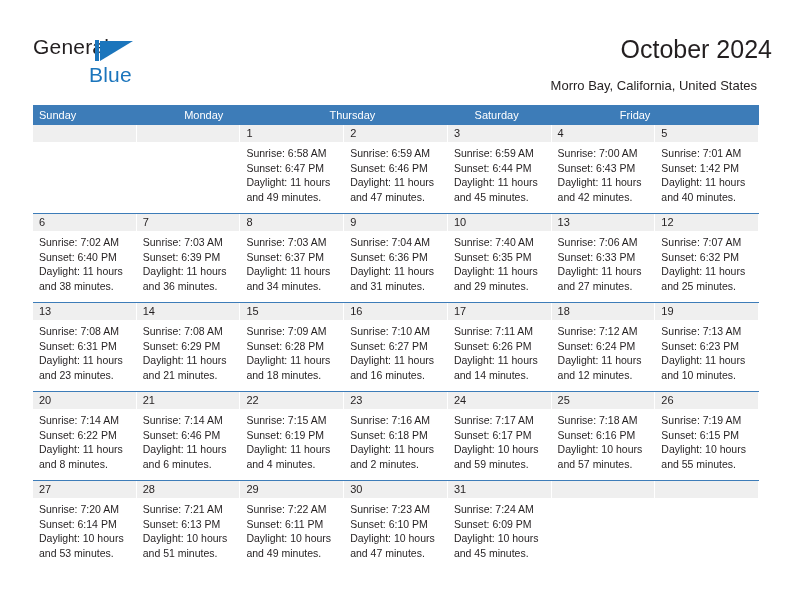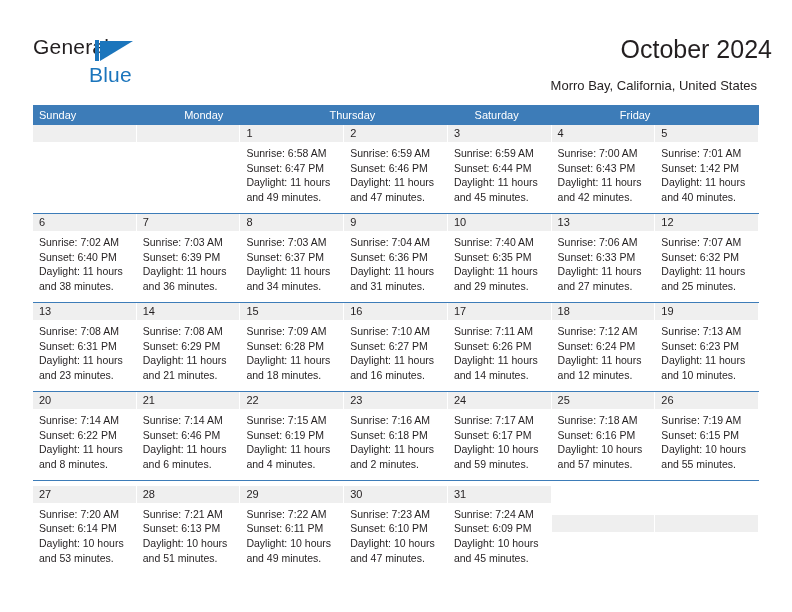--- a/index.html
+++ b/index.html
@@ -124,21 +124,20 @@
     overflow: hidden;
   }
   .week {
     display: flex;
     border-bottom: 1px solid #3d7cb8;
     height: 89px;
     box-sizing: border-box;
   }
   .week.last {
     border-bottom: none;
-    align-items: center;
   }
   .daycell {
     flex: 1 1 0;
     box-sizing: border-box;
     background: #ffffff;
     position: relative;
     overflow: hidden;
   }
   .daycell .dnum {
     height: 17px;

